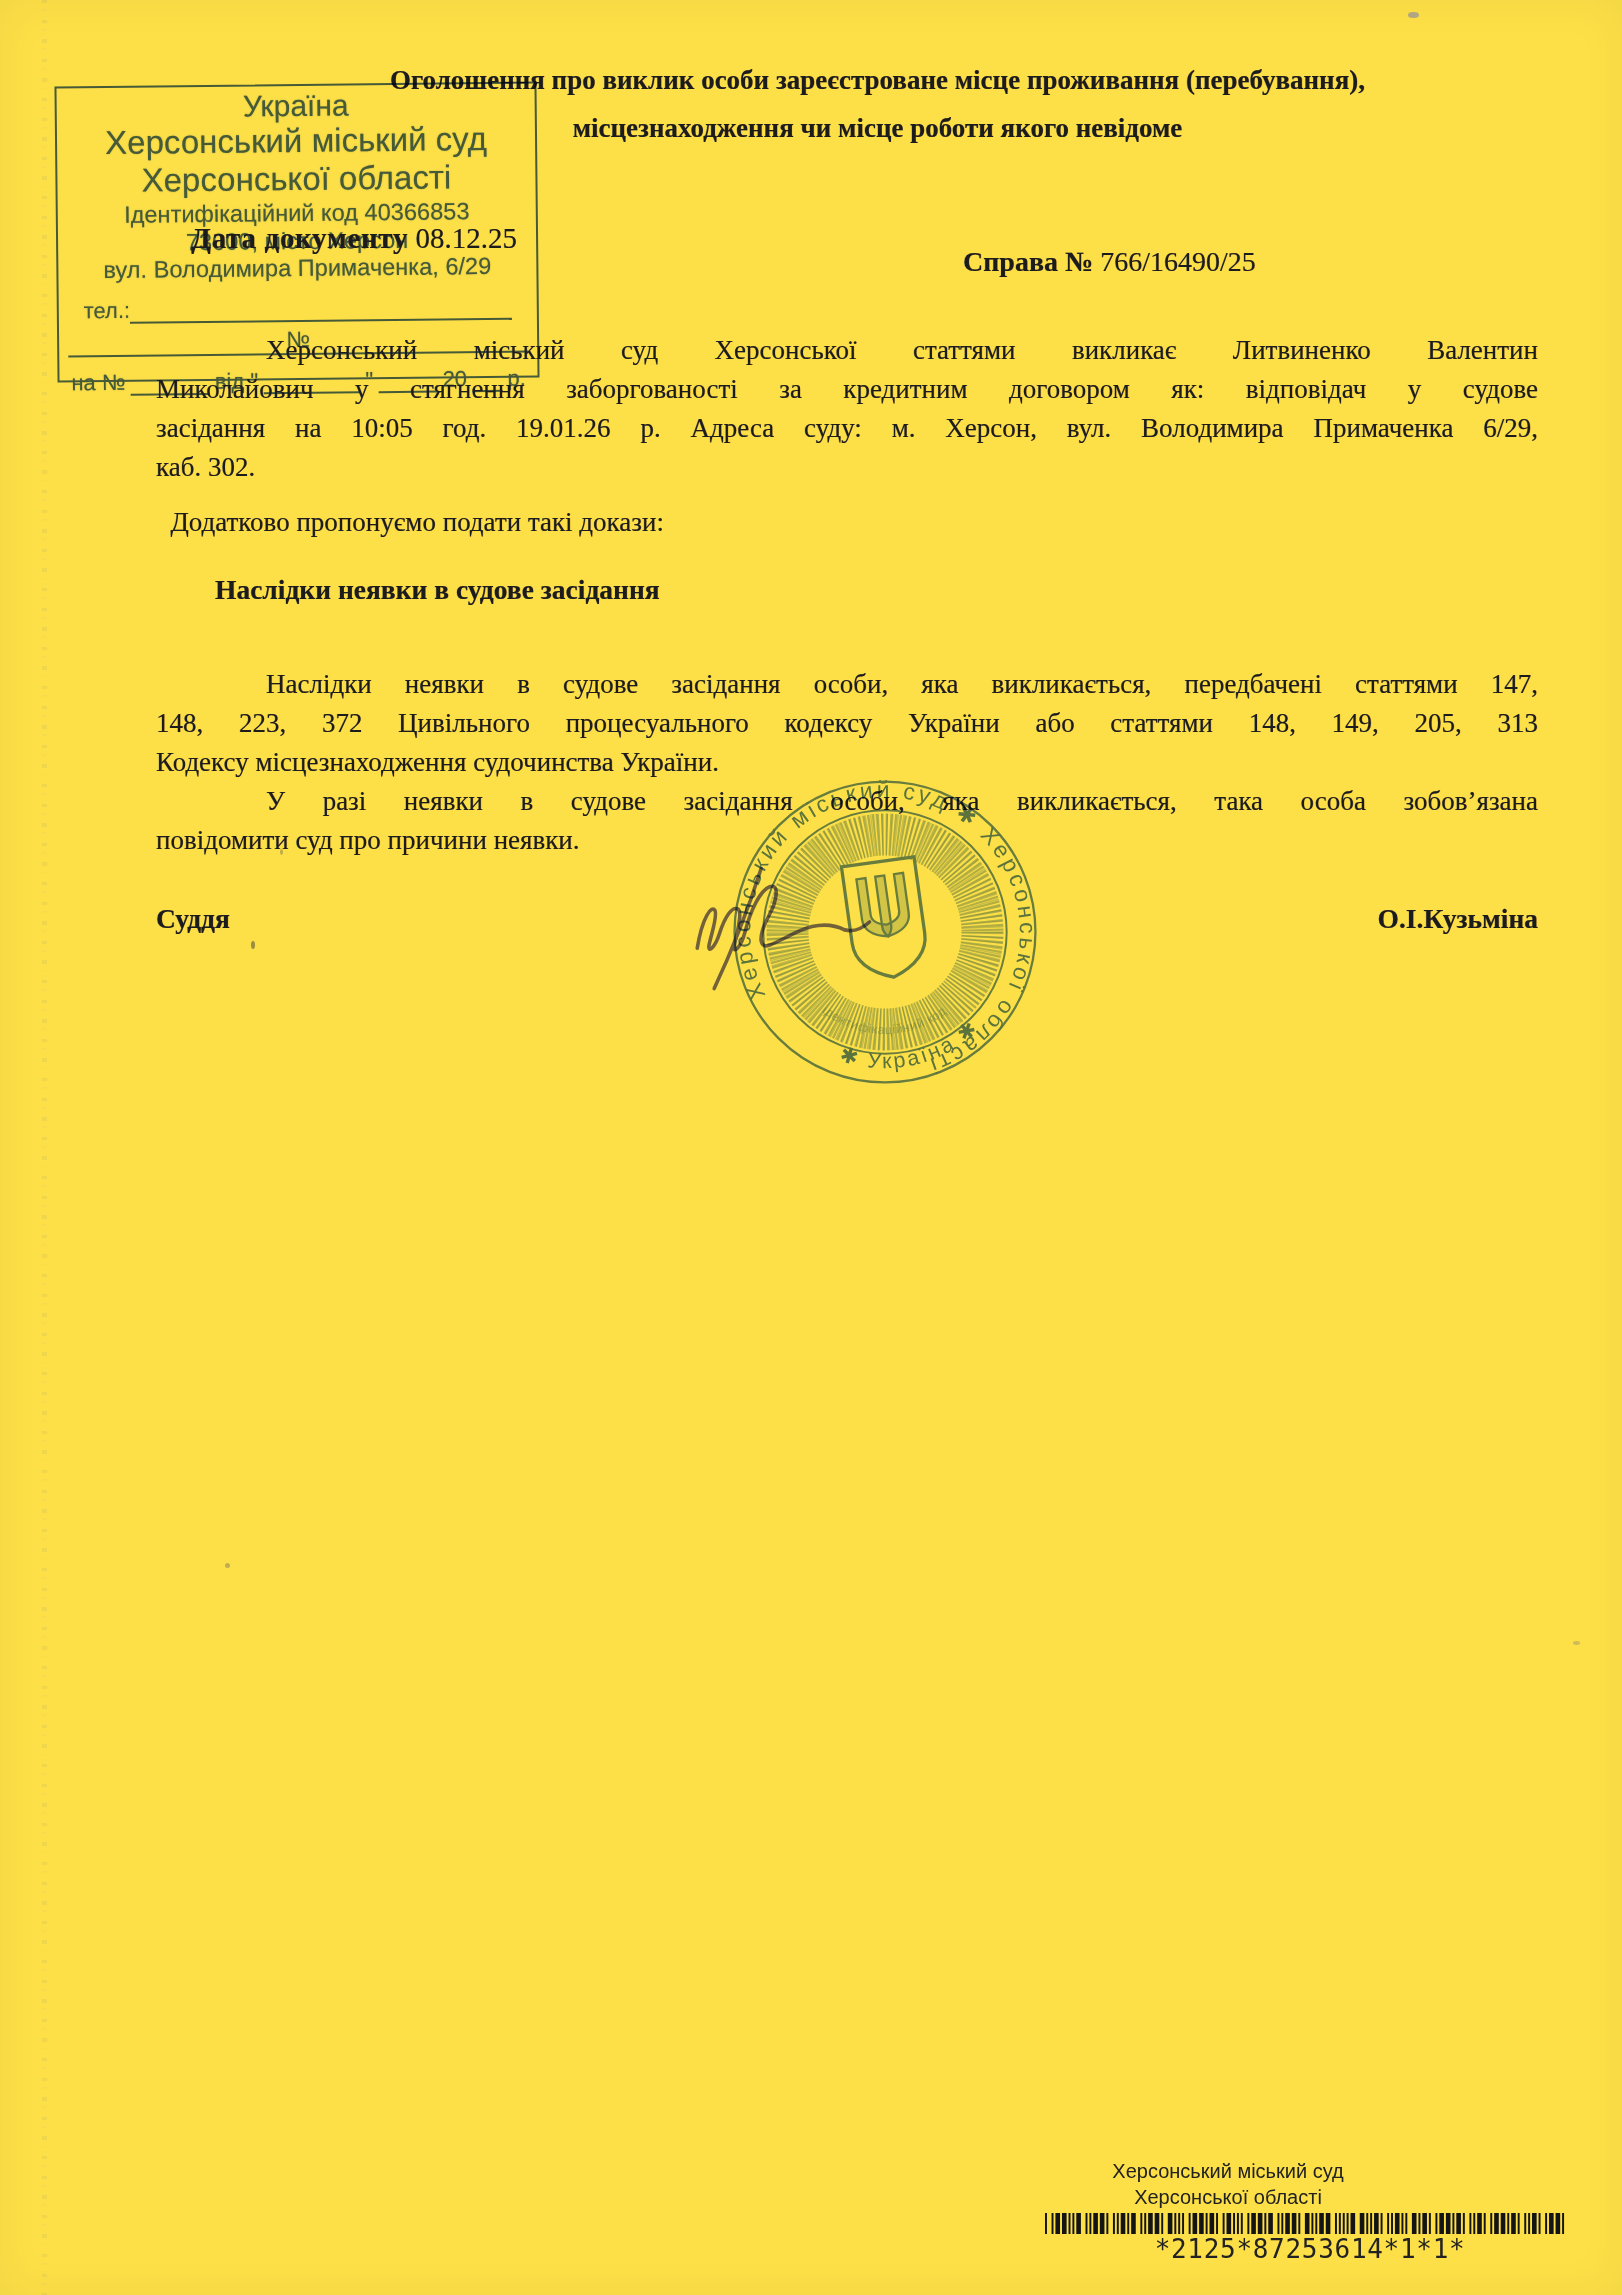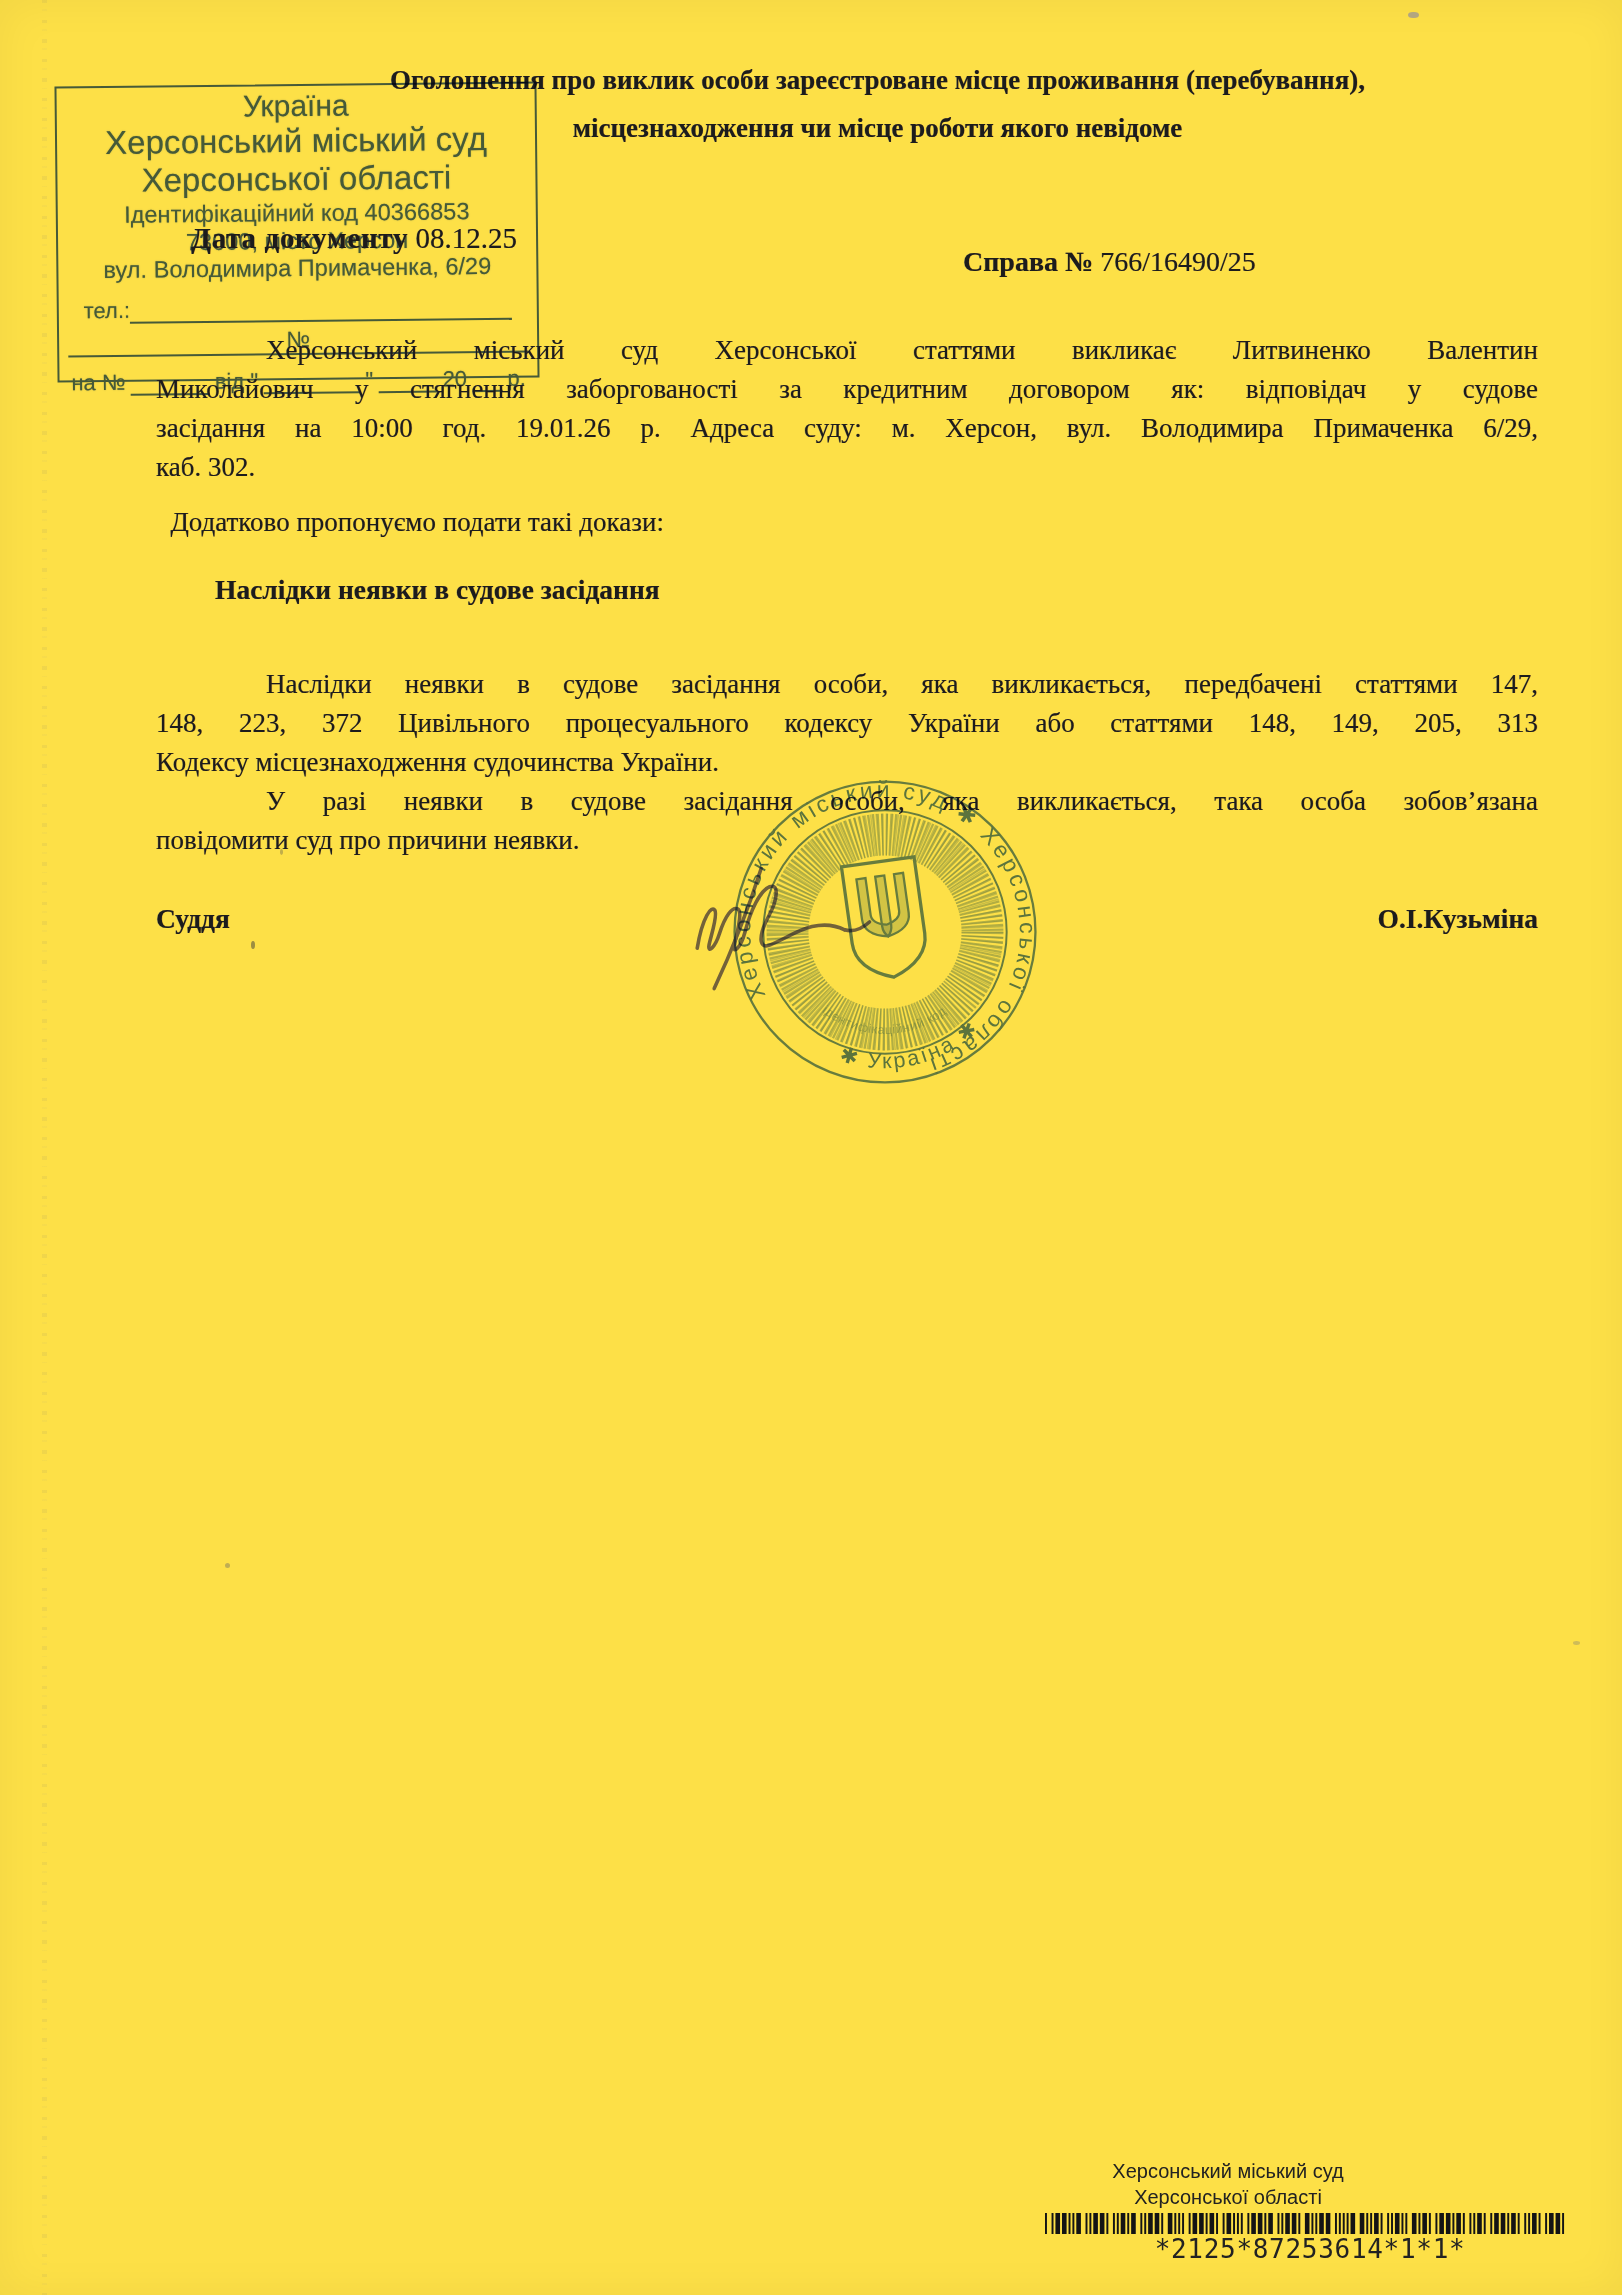--- a/index.html
+++ b/index.html
@@ -113,21 +113,21 @@
     <span>08.12.25</span>
   </div>
   <div class="case-line inked">
     <b>Справа №</b>
     <span>766/16490/25</span>
   </div>
 
   <div class="body inked">
     <div class="jl ind">Херсонський міський суд Херсонської статтями викликає Литвиненко Валентин</div>
     <div class="jl">Миколайович у стягнення заборгованості за кредитним договором  як: відповідач у судове</div>
-    <div class="jl">засідання на 10:00 год. 19.01.26 р. Адреса суду: м. Херсон, вул. Володимира Примаченка  6/29,</div>
+    <div class="jl">засідання на 10:05 год. 19.01.26 р. Адреса суду: м. Херсон, вул. Володимира Примаченка  6/29,</div>
     <div class="jl-last">каб. 302.</div>
 
     <div class="jl-last gap25" style="padding-left:14.4px;">Додатково пропонуємо подати такі докази:</div>
 
     <div class="center-head gap42">Наслідки неявки в судове засідання</div>
 
     <div class="jl ind gap53">Наслідки неявки в судове засідання особи, яка викликається, передбачені статтями 147,</div>
     <div class="jl">148, 223, 372 Цивільного процесуального кодексу України або статтями 148, 149, 205, 313</div>
     <div class="jl-last">Кодексу місцезнаходження судочинства України.</div>
 

